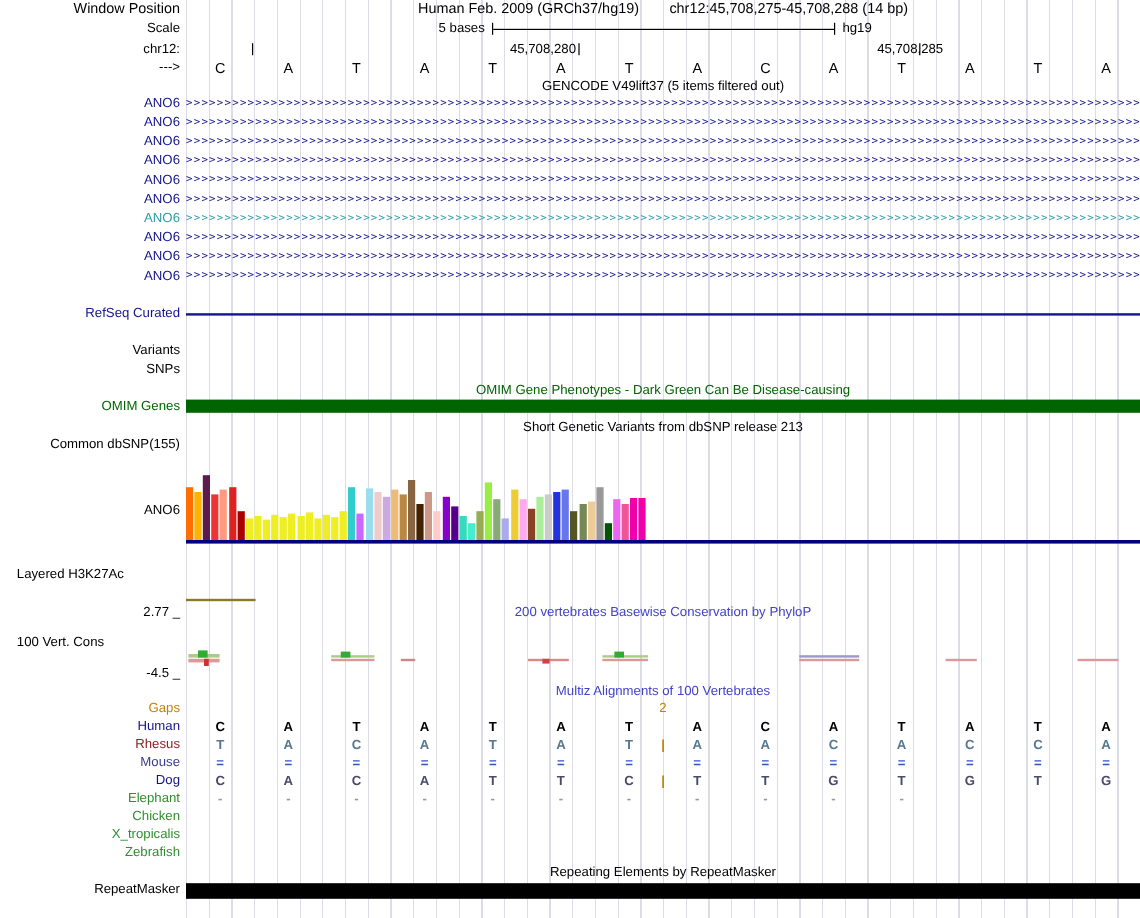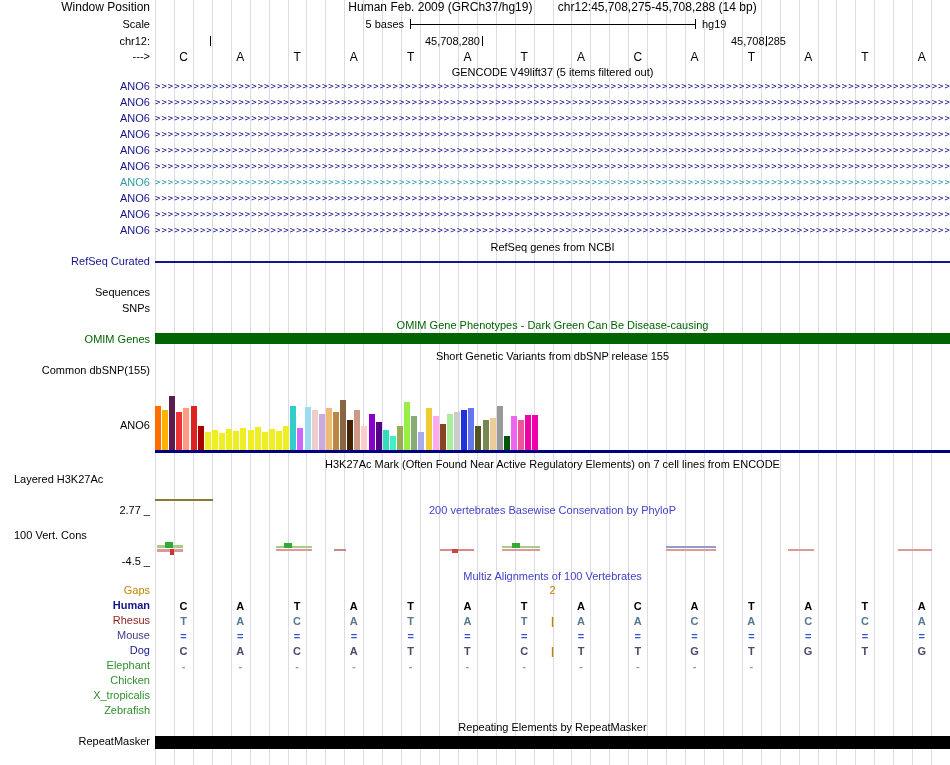--- a/index.html
+++ b/index.html
@@ -45,38 +45,36 @@
   <div class="rtext" style="left:370px;width:110px;top:35px">45,708,280</div>
   <div class="rtext" style="left:676px;width:110px;top:35px">45,708,285</div>
   <div class="tick" style="left:210px;top:36px"></div>
   <div class="tick" style="left:482px;top:36px"></div>
   <div class="tick" style="left:766px;top:36px"></div>
 
   <div class="lbl" style="top:50px">---&gt;</div>
 
   <div class="title" style="top:66px">GENCODE V49lift37 (5 items filtered out)</div>
 
-  <div class="title" style="top:241px">RefSeq genes from NCBI</div>
   <div class="lbl" style="top: 255px; color: rgb(20, 20, 140);">RefSeq Curated</div>
   <div style="position: absolute; left: 155px; top: 261px; width: 795px; height: 2px; background: rgb(20, 20, 140);"></div>
 
-  <div class="lbl" style="top:286px">Sequences</div>
+  <div class="lbl" style="top:286px">Variants</div>
   <div class="lbl" style="top:302px">SNPs</div>
 
   <div class="title" style="top: 319px; color: rgb(0, 100, 0);">OMIM Gene Phenotypes - Dark Green Can Be Disease-causing</div>
   <div class="lbl" style="top: 333px; color: rgb(0, 100, 0);">OMIM Genes</div>
   <div style="position: absolute; left: 155px; top: 333px; width: 795px; height: 11px; background: rgb(0, 100, 0);"></div>
 
-  <div class="title" style="top:350px">Short Genetic Variants from dbSNP release 155</div>
+  <div class="title" style="top:350px">Short Genetic Variants from dbSNP release 213</div>
   <div class="lbl" style="top:364px">Common dbSNP(155)</div>
 
   <div class="lbl" style="top:419px">ANO6</div>
   <div style="position: absolute; left: 155px; top: 450px; width: 795px; height: 3px; background: rgb(0, 0, 128);"></div>
 
-  <div class="title" style="top:458px">H3K27Ac Mark (Often Found Near Active Regulatory Elements) on 7 cell lines from ENCODE</div>
   <div class="lbl-left" style="top:473px">Layered H3K27Ac</div>
   <div style="position: absolute; left: 155px; top: 499px; width: 58px; height: 2px; background: rgb(138, 122, 42);"></div>
 
   <div class="lbl" style="top:504px">2.77 _</div>
   <div class="title" style="top: 504px; color: rgb(66, 66, 200);">200 vertebrates Basewise Conservation by PhyloP</div>
   <div class="lbl-left" style="top:529px">100 Vert. Cons</div>
   <div class="lbl" style="top:555px">-4.5 _</div>
 
   <div class="title" style="top: 570px; color: rgb(66, 66, 200);">Multiz Alignments of 100 Vertebrates</div>
   <div class="lbl" style="top: 584px; color: rgb(194, 129, 0);">Gaps</div>
@@ -184,21 +182,21 @@
     <div style="position: absolute; left: 334px; width: 12px; height: 2px; top: 549px; background: rgb(204, 136, 136);"></div>
     <div style="position: absolute; left: 440px; width: 34px; height: 2px; top: 549px; background: rgb(221, 136, 136);"></div>
     <div style="position: absolute; left: 452px; width: 6px; height: 4px; top: 549px; background: rgb(204, 68, 68);"></div>
     <div style="position: absolute; left: 502px; width: 38px; height: 2px; top: 546px; background: rgb(170, 204, 136);"></div>
     <div style="position: absolute; left: 512px; width: 8px; height: 5px; top: 543px; background: rgb(51, 170, 51);"></div>
     <div style="position: absolute; left: 502px; width: 38px; height: 2px; top: 549px; background: rgb(221, 153, 153);"></div>
     <div style="position: absolute; left: 666px; width: 50px; height: 2px; top: 546px; background: rgb(153, 153, 204);"></div>
     <div style="position: absolute; left: 666px; width: 50px; height: 2px; top: 549px; background: rgb(221, 153, 153);"></div>
     <div style="position: absolute; left: 788px; width: 26px; height: 2px; top: 549px; background: rgb(221, 153, 153);"></div>
     <div style="position: absolute; left: 898px; width: 34px; height: 2px; top: 549px; background: rgb(221, 153, 153);"></div>
-    <div class="lbl" style="top: 599px; color: rgb(20, 20, 140); font-weight: bold;">Human</div>
+    <div class="lbl" style="top: 599px; color: rgb(20, 20, 140);">Human</div>
     <div class="cell alncell" style="left: 155px; top: 599px; color: rgb(0, 0, 0);">C</div>
     <div class="cell alncell" style="left: 211.786px; top: 599px; color: rgb(0, 0, 0);">A</div>
     <div class="cell alncell" style="left: 268.571px; top: 599px; color: rgb(0, 0, 0);">T</div>
     <div class="cell alncell" style="left: 325.357px; top: 599px; color: rgb(0, 0, 0);">A</div>
     <div class="cell alncell" style="left: 382.143px; top: 599px; color: rgb(0, 0, 0);">T</div>
     <div class="cell alncell" style="left: 438.929px; top: 599px; color: rgb(0, 0, 0);">A</div>
     <div class="cell alncell" style="left: 495.714px; top: 599px; color: rgb(0, 0, 0);">T</div>
     <div class="cell alncell" style="left: 552.5px; top: 599px; color: rgb(0, 0, 0);">A</div>
     <div class="cell alncell" style="left: 609.286px; top: 599px; color: rgb(0, 0, 0);">C</div>
     <div class="cell alncell" style="left: 666.071px; top: 599px; color: rgb(0, 0, 0);">A</div>

